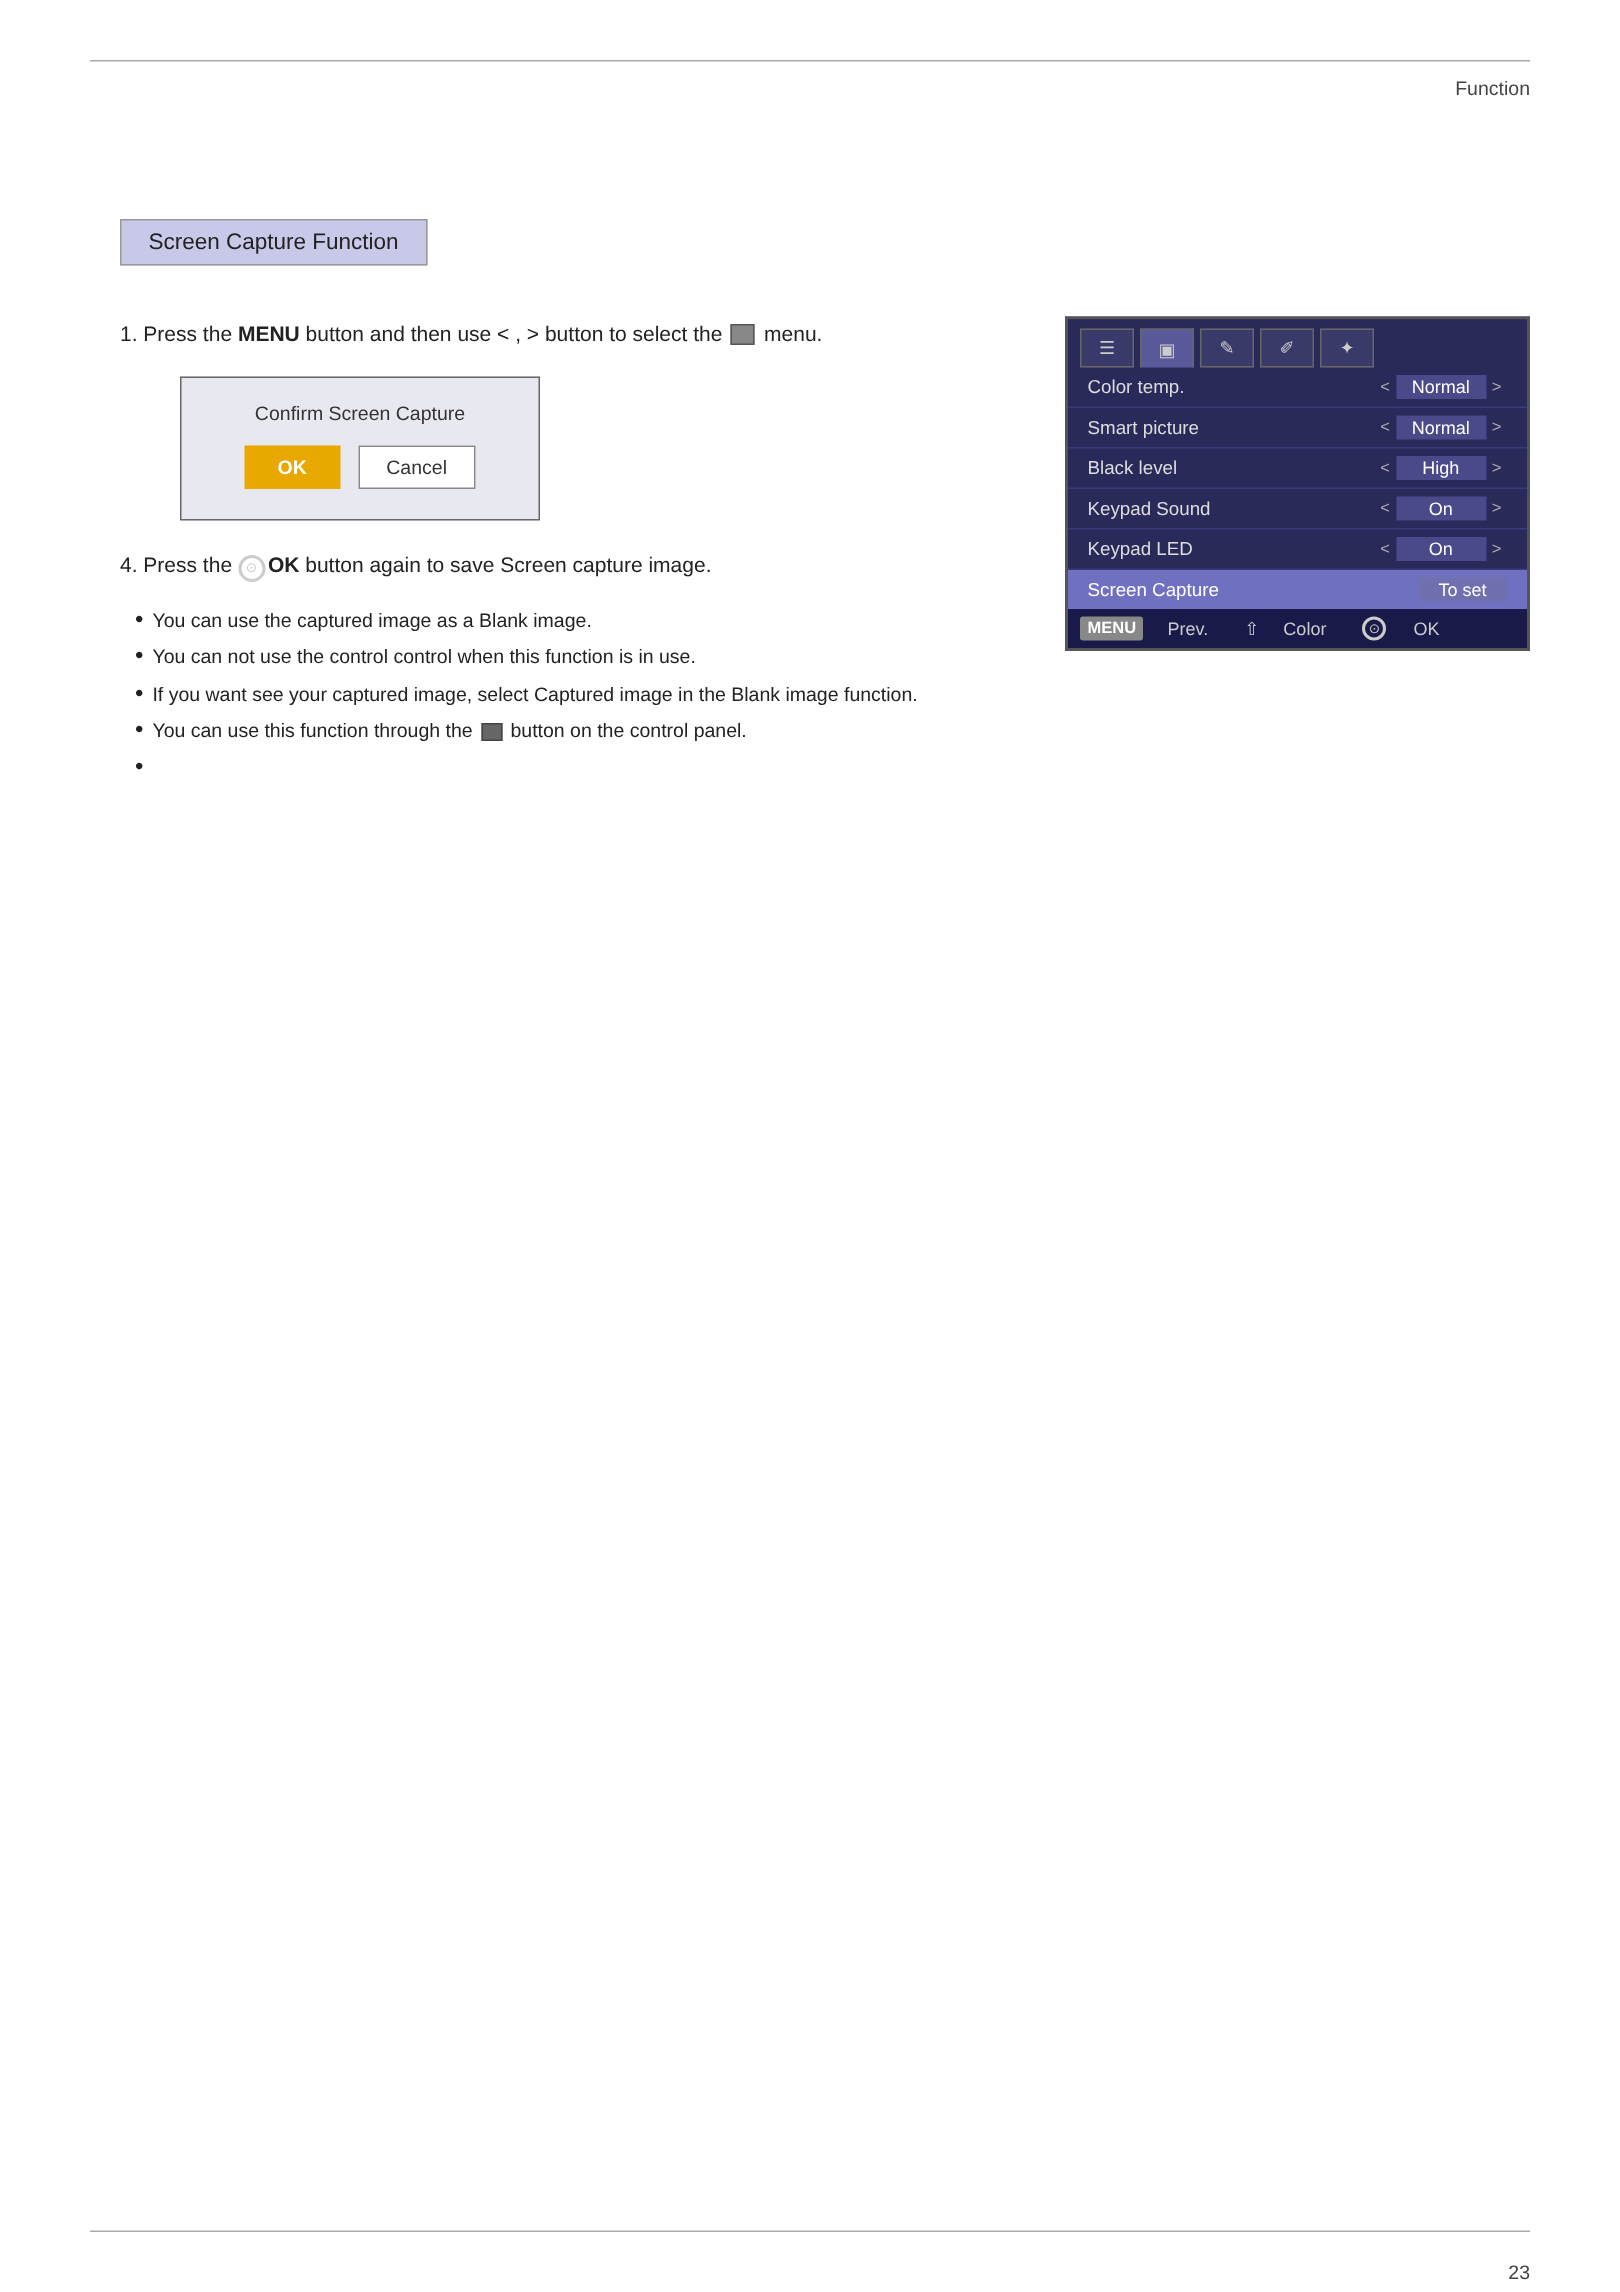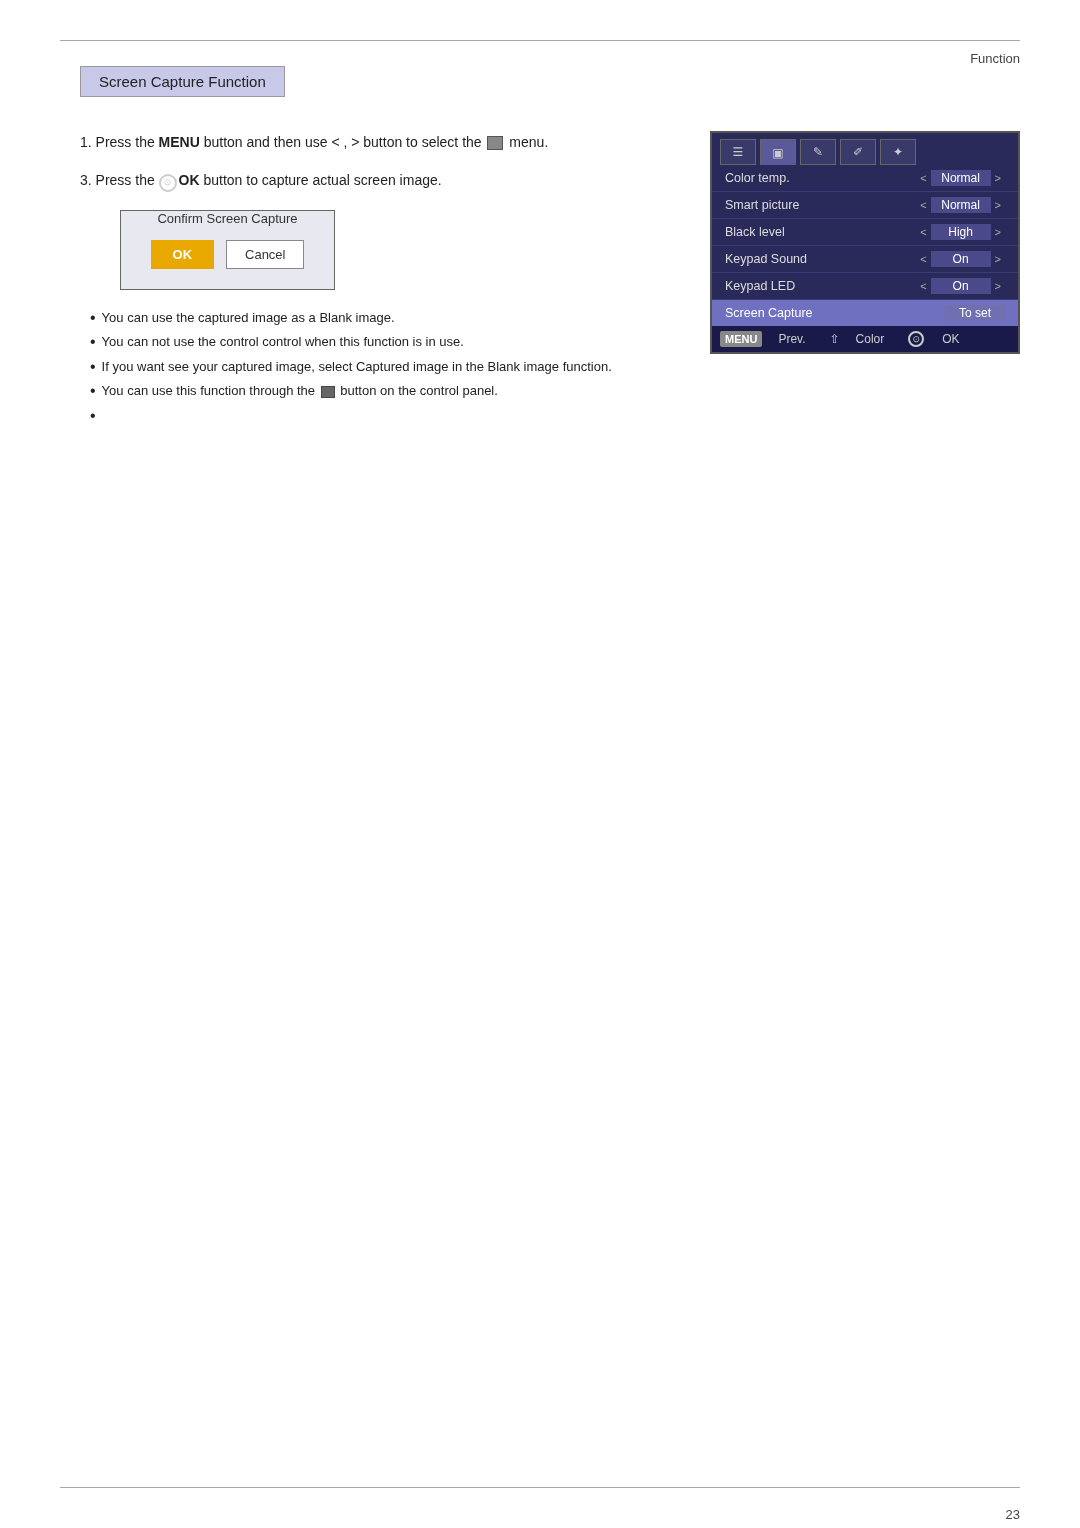--- a/index.html
+++ b/index.html
@@ -21,20 +21,21 @@
     }
 
     .top-rule {
       border-top: 1px solid #aaa;
       margin-bottom: 10px;
     }
 
     .header-row {
       display: flex;
       justify-content: flex-end;
+      margin-bottom: 80px;
     }
 
     .header-function {
       font-size: 13px;
       color: #444;
     }
 
     .section-title-box {
       display: inline-block;
       background: #c8c8e8;
@@ -69,22 +70,22 @@
     }
 
     .step .underline-bold {
       font-weight: bold;
       text-decoration: underline;
     }
 
     .confirm-dialog {
       border: 1px solid #666;
       background: #e8e8f0;
-      width: 215px;
-      padding: 0 20px 20px;
+      width: 240px;
+      padding: 16px 20px 20px;
       margin: 18px 0 18px 40px;
       text-align: center;
     }
 
     .confirm-dialog-title {
       font-size: 13px;
       color: #333;
       margin-bottom: 14px;
     }
 
@@ -300,32 +301,32 @@
 
   <div class="content-area">
 
     <div class="left-column">
 
       <div class="step">
         <span>1. Press the </span><b>MENU</b><span> button and then use &lt; , &gt; button to select the </span><span class="inline-icon"></span><span> menu.</span>
       </div>
 
 
-      <div class="step">
-        <span>3. Press the </span><span class="ok-circle">⊙</span><span><b>OK</b></span><span> button to capture actual screen image.</span>
-      </div>
 
       <div class="confirm-dialog">
         <div class="confirm-dialog-title">Confirm Screen Capture</div>
         <div class="dialog-buttons">
           <button class="btn-ok">OK</button>
           <button class="btn-cancel">Cancel</button>
         </div>
       </div>
 
+      <div class="step step-4">
+        <span>4. Press the </span><span class="ok-circle">⊙</span><b>OK</b><span> button again to save Screen capture image.</span>
+      </div>
 
       <div class="bullets">
         <div class="bullet-item">
           <span class="bullet-dot">•</span>
           <span>You can use the captured image as a Blank image.</span>
         </div>
         <div class="bullet-item">
           <span class="bullet-dot">•</span>
           <span>You can not use the control control when this function is in use.</span>
         </div>

